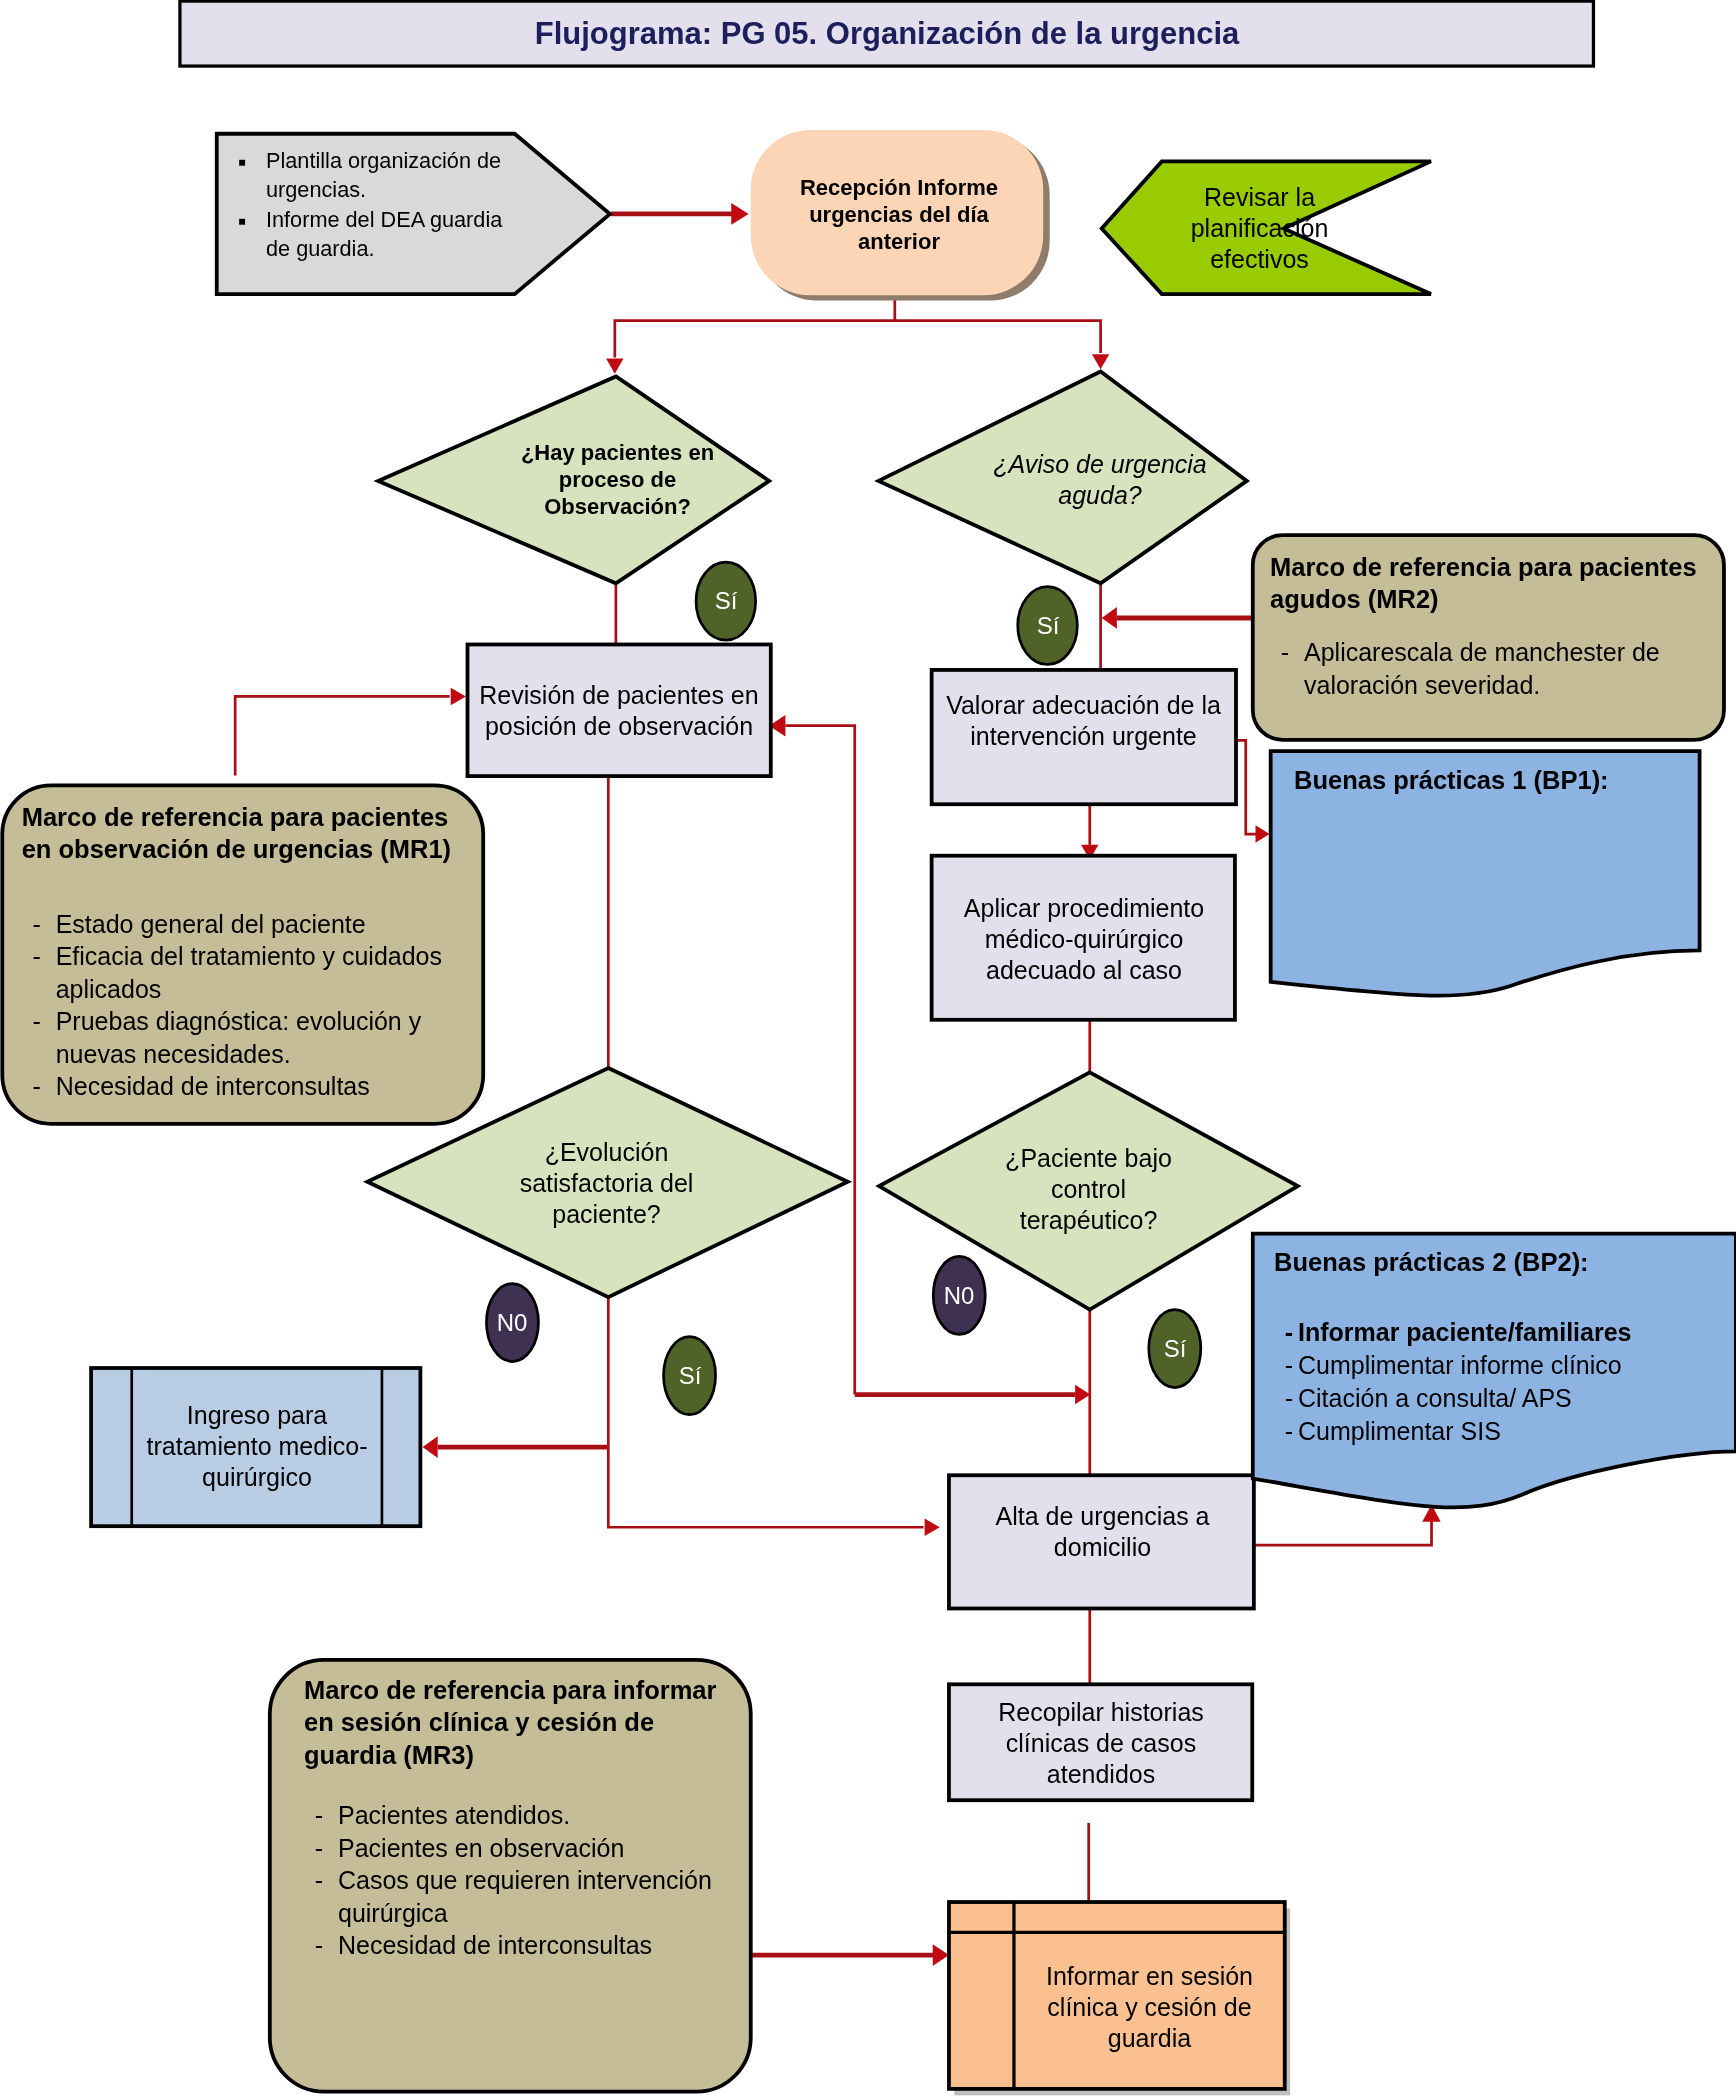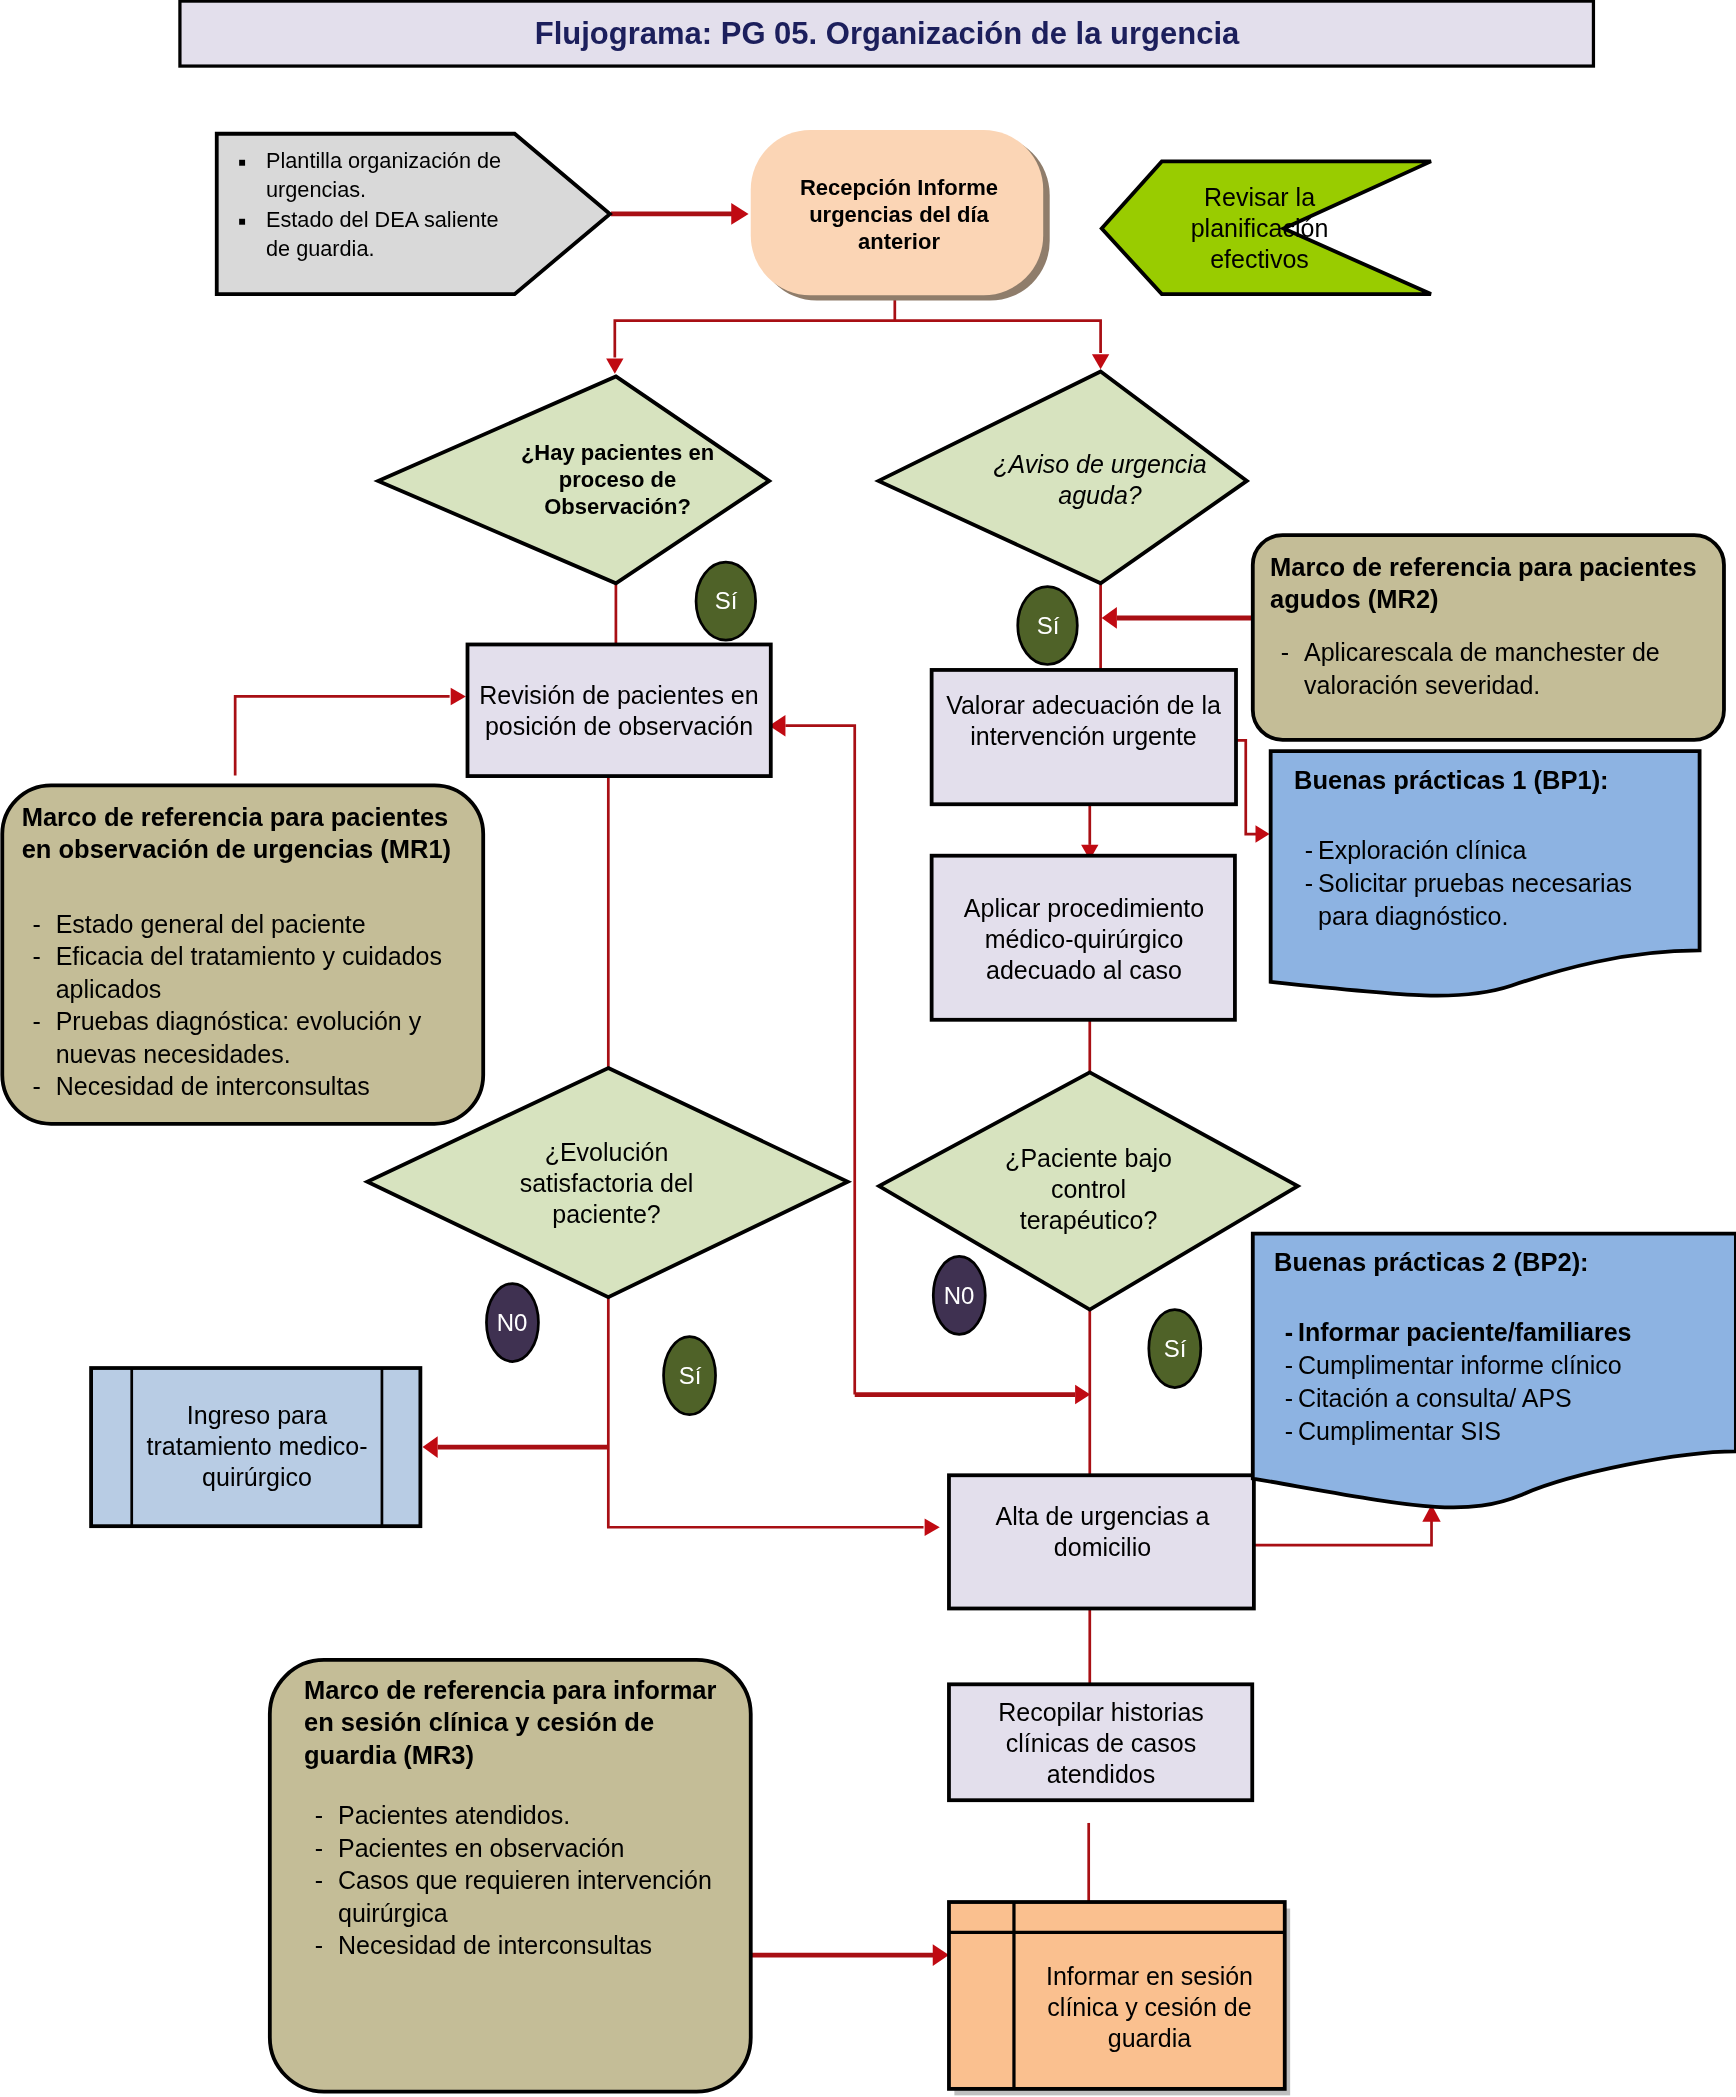--- a/index.html
+++ b/index.html
@@ -118,21 +118,21 @@
   <ellipse stroke="#000" stroke-width="5" fill="#4f6228" cx="1273" cy="2540" rx="48" ry="72"></ellipse>
   <ellipse stroke="#000" stroke-width="5" fill="#3f3151" cx="1771" cy="2392" rx="48" ry="72"></ellipse>
   <ellipse stroke="#000" stroke-width="5" fill="#4f6228" cx="2169" cy="2490" rx="48" ry="72"></ellipse>
 </svg>
 
 <div class="title">Flujograma: PG 05. Organización de la urgencia</div>
 
 <div class="box-text sq-list" style="left:238px; top:146px; width:276px; font-size:21.7px; line-height:1.35;">
   <ul>
     <li>Plantilla organización de urgencias.</li>
-    <li>Estado del DEA saliente de guardia.</li>
+    <li>Informe del DEA guardia de guardia.</li>
   </ul>
 </div>
 
 <div class="t lbl-sm" style="left:780px; top:163px; width:238px; height:103px;">Recepción Informe urgencias del día anterior</div>
 
 <div class="t lbl" style="left:1170px; top:173px; width:179px; height:111px;">Revisar la planificación efectivos</div>
 
 <div class="t lbl-sm" style="left:509px; top:428px; width:217px; height:103px;">¿Hay pacientes en proceso de Observación?</div>
 <div class="t lbl" style="left:986px; top:439px; width:228px; height:81px;font-style:italic;">¿Aviso de urgencia aguda?</div>
 <div class="t lbl" style="left:498px; top:1129px; width:217px; height:108px;">¿Evolución satisfactoria del paciente?</div>
@@ -168,24 +168,20 @@
   <ul style="margin-top:28px; line-height:1.3;">
     <li>Pacientes atendidos.</li>
     <li>Pacientes en observación</li>
     <li>Casos que requieren intervención quirúrgica</li>
     <li>Necesidad de interconsultas</li>
   </ul>
 </div>
 
 <div class="box-text" style="left:1294px; top:764px; width:395px;">
   <div class="hd">Buenas prácticas 1 (BP1):</div>
-  <ul style="margin-top:38px; line-height:1.32;">
-    <li style="padding-left:24px;">Exploración clínica</li>
-    <li style="padding-left:24px;">Solicitar pruebas necesarias para diagnóstico.</li>
-  </ul>
 </div>
 
 <div class="box-text" style="left:1274px; top:1246px; width:450px;">
   <div class="hd">Buenas prácticas 2 (BP2):</div>
   <ul style="margin-top:38px; line-height:1.32;">
     <li style="padding-left:24px;font-weight:bold;">Informar paciente/familiares</li>
     <li style="padding-left:24px;">Cumplimentar informe clínico</li>
     <li style="padding-left:24px;">Citación a consulta/ APS</li>
     <li style="padding-left:24px;">Cumplimentar SIS</li>
   </ul>

